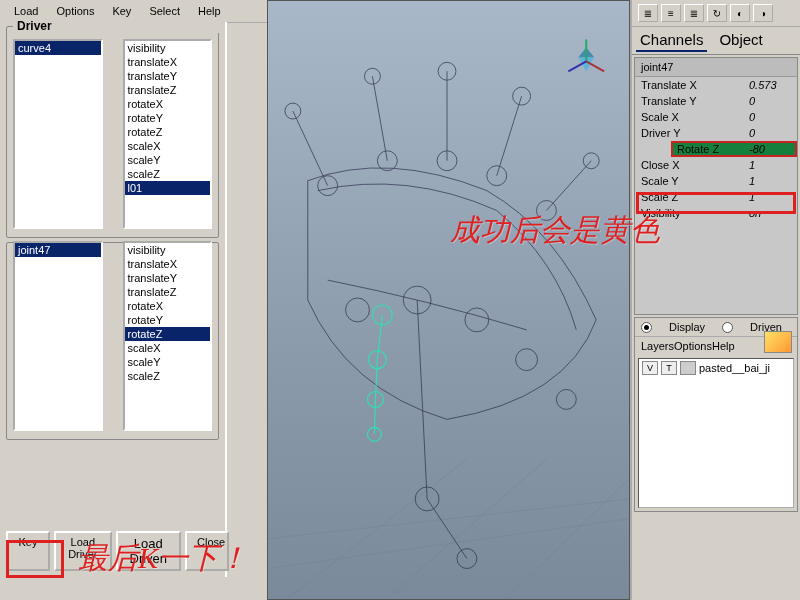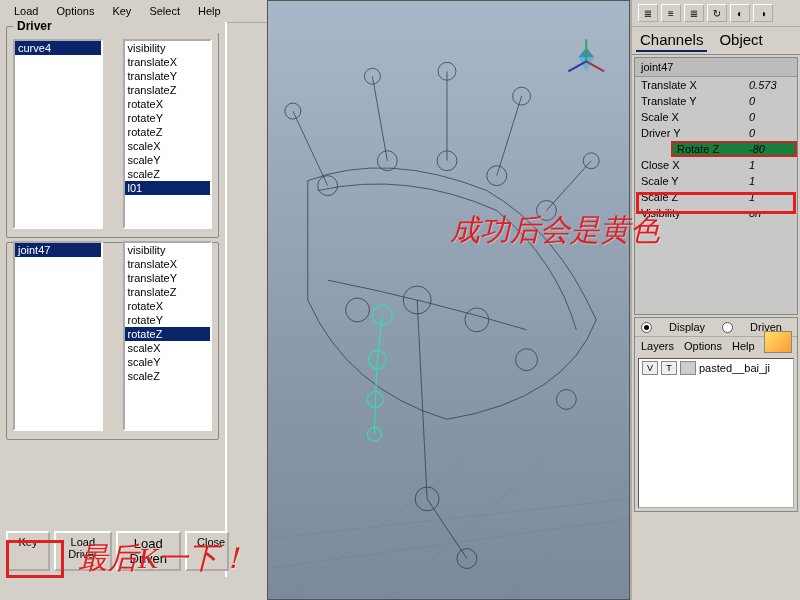--- a/index.html
+++ b/index.html
@@ -35,21 +35,21 @@
 
 .channel-box { background: #c8c8c8; border: 1px solid #888; margin: 2px 2px; height: 258px; overflow: hidden; }
 .node-name { background: #bcbcbc; padding: 3px 6px; font-size: 11px; border-bottom: 1px solid #999; }
 .attr-row { display: flex; justify-content: space-between; padding: 2px 6px; font-size: 11px; }
 .attr-row .val { width: 42px; text-align: left; font-style: italic; }
 .attr-row.keyed { background: #15803d; margin-left: 36px; }
 .attr-row.hl { outline: 2px solid #cc2222; outline-offset: -2px; }
 
 .layer-panel { margin: 2px; border: 1px solid #888; background: #d4d0c8; }
 .layer-head { padding: 3px 6px; font-size: 11px; border-bottom: 1px solid #aaa; display: flex; gap: 17px; align-items: center; }
-.layer-tabs { display: flex; gap: 10px; padding: 3px 6px; font-size: 11px; }
+.layer-tabs { display: flex; padding: 3px 6px; font-size: 11px; }
 .layer-list { background: #fff; border: 1px inset #aaa; margin: 3px; height: 150px; font-size: 11px; }
 .layer-item { display: flex; align-items: center; gap: 3px; padding: 2px 3px; }
 .layer-cell { width: 16px; height: 14px; border: 1px solid #888; text-align: center; line-height: 12px; font-size: 9px; background: #eee; }
 .layer-color { width: 16px; height: 14px; border: 1px solid #888; background: #ccc; }
 
 .ann { position: absolute; color: #e02020; font-family: 'Brush Script MT', cursive; font-size: 30px; font-style: italic; font-weight: normal; text-shadow: 1px 1px 0 rgba(255,255,255,0.3); pointer-events: none; white-space: nowrap; }
 .ann-box1 { position: absolute; border: 3px solid #e02020; pointer-events: none; }
 .ann-box2 { position: absolute; border: 3px solid #e02020; pointer-events: none; }
 .swatch { position: absolute; width: 28px; height: 22px; background: linear-gradient(135deg,#ffe066,#ff9933); border: 1px solid #888; }
 .radio { width: 11px; height: 11px; border: 1px solid #555; border-radius: 50%; display: inline-block; background: #fff; position: relative; }

